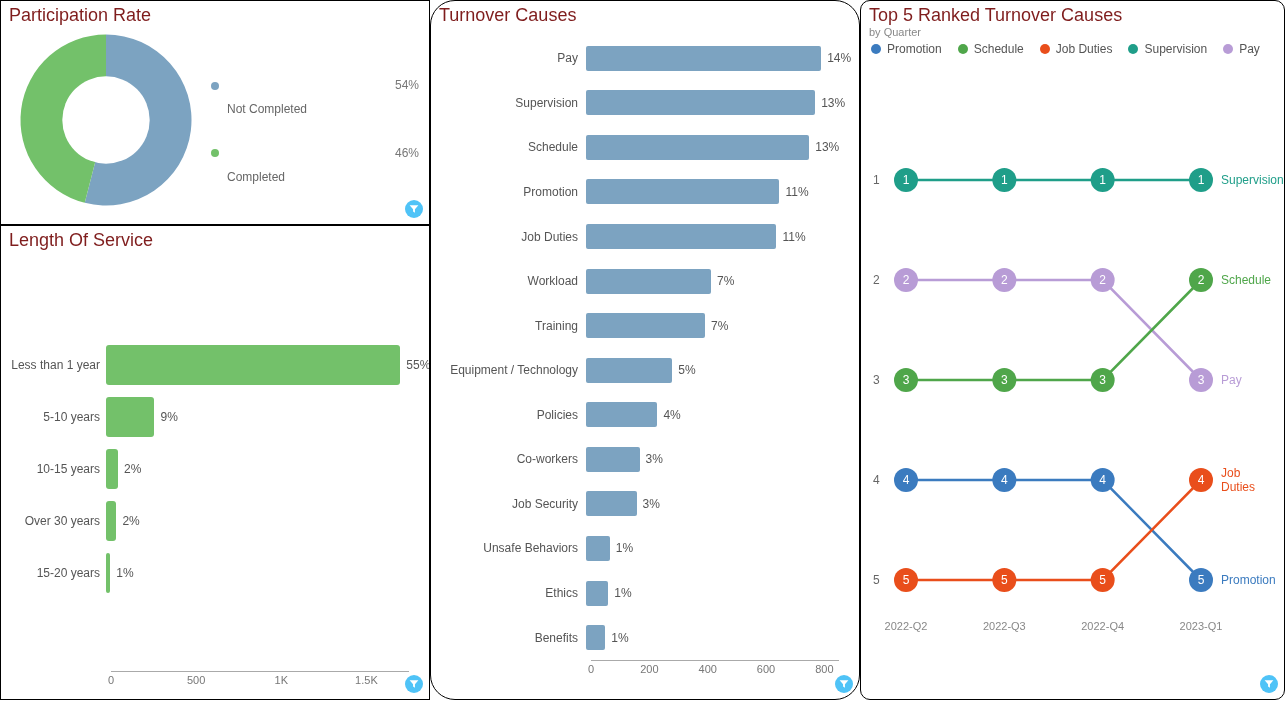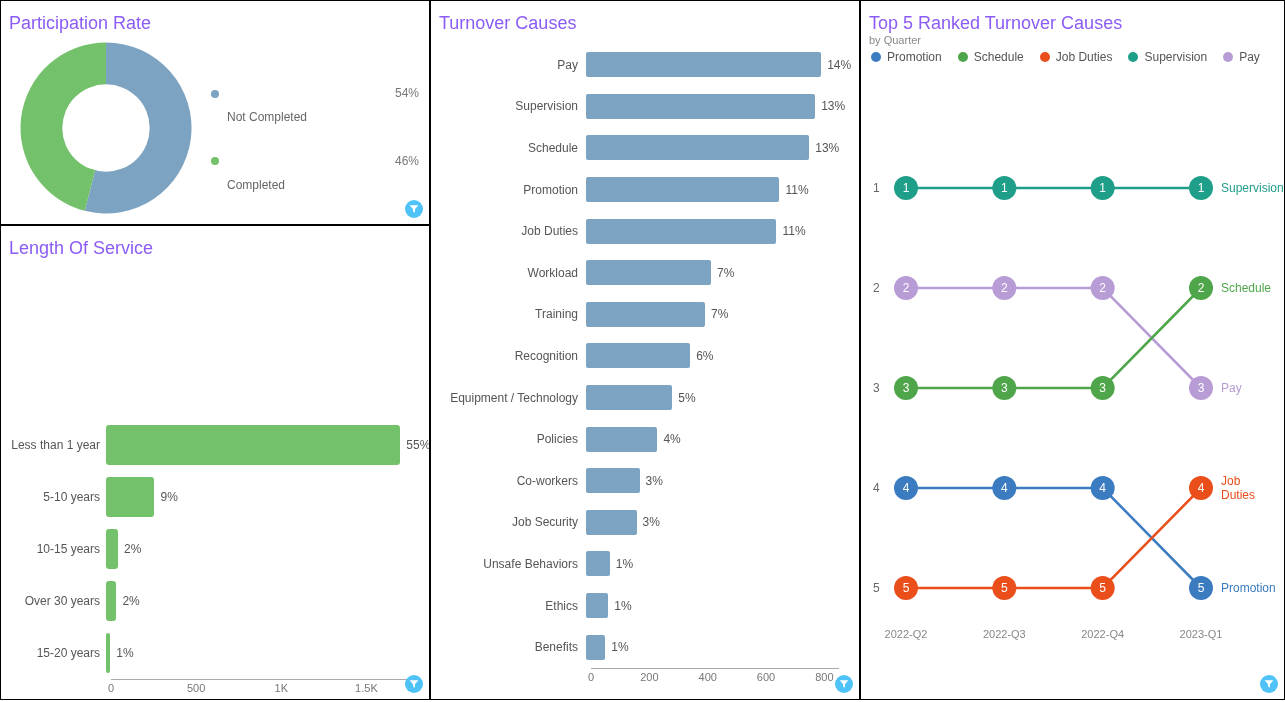--- a/index.html
+++ b/index.html
@@ -20,24 +20,23 @@
     height: 702px;
   }
   .panel {
     border: 1px solid #000;
     position: relative;
     overflow: hidden;
     background: #fff;
   }
   .panel-title {
     font-size: 18px;
-    color: #8b5cf6;
+    color: #7f1d1d;
     padding: 4px 8px 0 8px;
     font-weight: 400;
-    margin-top: 8px;
   }
   .panel-sub {
     font-size: 11px;
     color: #888;
     padding: 0 8px;
   }
   .filter-icon {
     position: absolute;
     right: 6px;
     bottom: 6px;
@@ -65,21 +64,21 @@
   .legend-label { flex:1;margin-top:48px; }
   .legend-val { color:#777; }
 
   
   .los-chart {
     padding: 15px 20px 22px 10px;
     height: calc(100% - 28px);
     display: flex;
     flex-direction: column;
   }
-  .los-rows { flex:1; display:flex; flex-direction:column; justify-content:flex-end; }
+  .los-rows { flex:1; display:flex; flex-direction:column; justify-content:center; }
   .los-row { display:flex; align-items:center; height: 52px; }
   .los-label { width: 95px; font-size:12px; color:#555; text-align:right; padding-right:6px; }
   .los-bar-area { flex:1; position:relative; height:40px; }
   .los-bar { height:40px; background:#73c16a; border-radius:3px; }
   .los-pct { position:absolute; font-size:12px; color:#555; top:50%; transform:translateY(-50%); }
   .los-axis { display:flex; border-top:1px solid #aaa; font-size:11px; color:#777; padding-top:2px; margin-left:100px; position: relative; }
   .los-tick { position: absolute; transform: translateX(-50%);}
 
   
   .tc-chart {
@@ -103,22 +102,22 @@
   .bump-legend .dot { width:10px; height:10px; border-radius:50%; margin-right:6px; }
   .bump-body { position:relative; margin: 20px 10px 10px 10px; width: 400px; height: 560px; }
   .bump-svg { position:absolute; top:0; left:0; overflow:visible;}
   .bump-rank-label { position:absolute; font-size:12px; color:#666; transform:translateY(-50%); }
   .bump-series-label { position:absolute; font-size:12px; transform:translateY(-50%); }
   .bump-x-label { position:absolute; font-size:11px; color:#888; transform:translateX(-50%); bottom: 8px; }
   .bump-node { fill:#fff; font-size:12px; text-anchor:middle; dominant-baseline:central; }
 
   #p-participation { grid-column:1; grid-row:1; }
   #p-los           { grid-column:1; grid-row:2; }
-  #p-turnover      { grid-column:2; grid-row:1 / span 2; }
-  #p-bump          { grid-column:3; grid-row:1 / span 2; }
+  #p-turnover      { grid-column:2; grid-row:1 / span 2;border-radius:25px; }
+  #p-bump          { grid-column:3; grid-row:1 / span 2;border-radius:10px; }
 </style>
 </head>
 <body>
 
 <div class="dashboard">
 
   <div id="p-participation" class="panel">
     <div class="panel-title">Participation Rate</div>
     <div class="donut-wrap">
       <svg class="donut" viewBox="0 0 100 100">
@@ -246,27 +245,20 @@
             <div class="tc-bar-area">
               <div class="tc-bar" style="width:49.411764705882355%"></div>
               <span class="tc-pct" style="left:calc(49.411764705882355% + 6px)">7%</span>
             </div>
           </div>
           <div class="tc-row">
             <div class="tc-label">Training</div>
             <div class="tc-bar-area">
               <div class="tc-bar" style="width:47.05882352941176%"></div>
               <span class="tc-pct" style="left:calc(47.05882352941176% + 6px)">7%</span>
-            </div>
-          </div>
-          <div class="tc-row">
-            <div class="tc-label">Recognition</div>
-            <div class="tc-bar-area">
-              <div class="tc-bar" style="width:41.17647058823529%"></div>
-              <span class="tc-pct" style="left:calc(41.17647058823529% + 6px)">6%</span>
             </div>
           </div>
           <div class="tc-row">
             <div class="tc-label">Equipment / Technology</div>
             <div class="tc-bar-area">
               <div class="tc-bar" style="width:34.11764705882353%"></div>
               <span class="tc-pct" style="left:calc(34.11764705882353% + 6px)">5%</span>
             </div>
           </div>
           <div class="tc-row">

